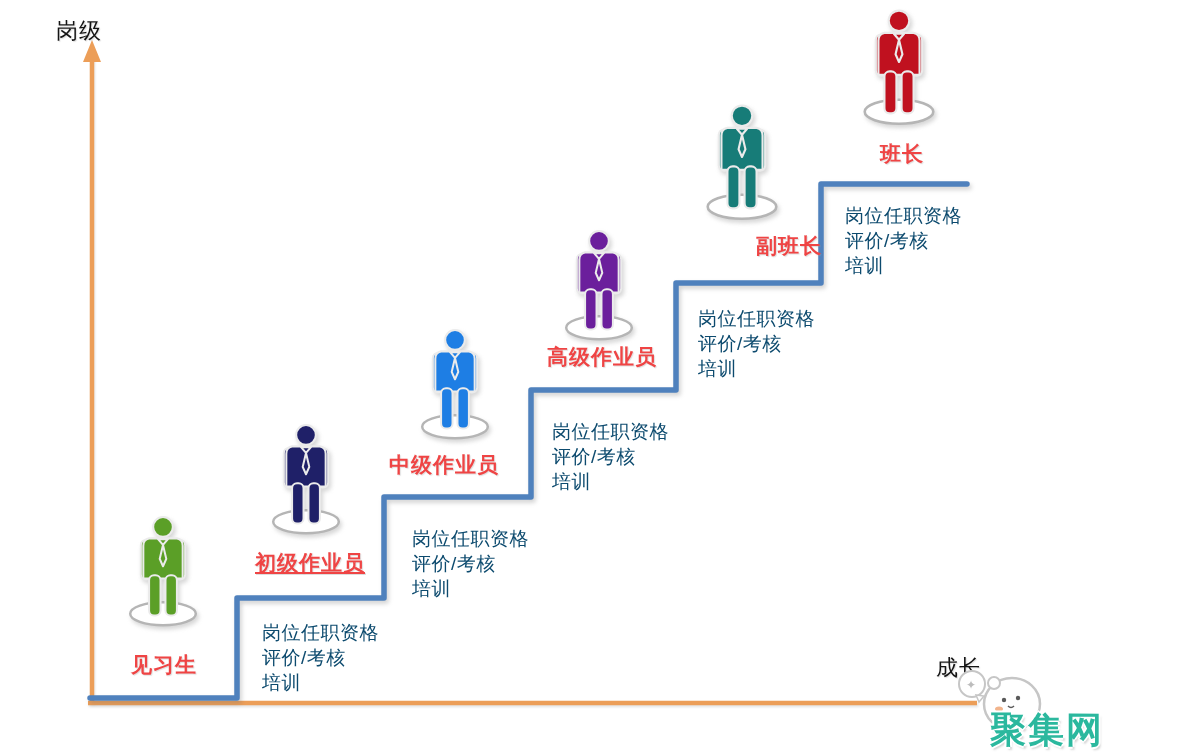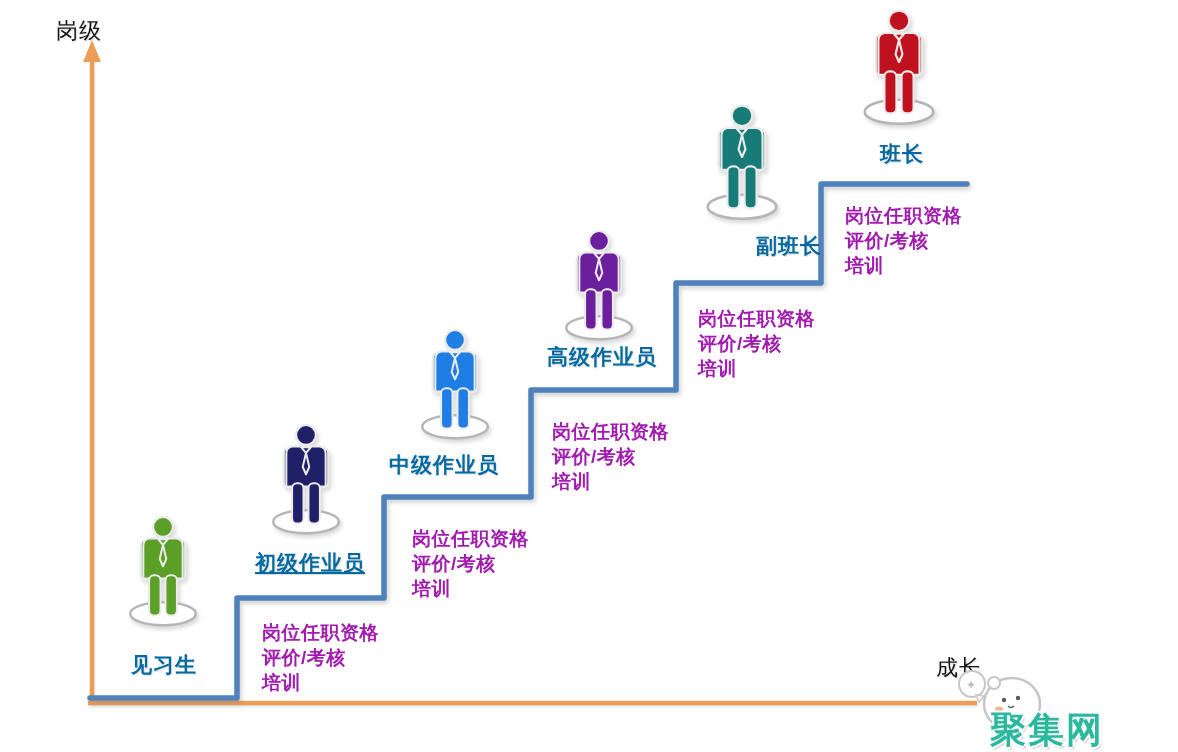--- a/index.html
+++ b/index.html
@@ -8,29 +8,29 @@
     font-family:"Liberation Sans","DejaVu Sans",sans-serif;
   }
   svg{position:absolute;left:0;top:0;overflow:visible;}
   #axes-svg,#stairs-svg{width:1178px;height:752px;}
   .stair-path{filter:drop-shadow(2px 3px 2px rgba(110,110,110,.30));}
   .axis-line{filter:drop-shadow(1px 2px 1px rgba(150,150,150,.25));}
   .person{position:absolute;width:82px;height:116px;filter:drop-shadow(2px 3px 2px rgba(140,140,140,.35));}
   .person.big{width:86px;height:120px;}
   .role{
     position:absolute;transform:translateX(-50%);white-space:nowrap;
-    font-size:21px;font-weight:700;color:#0369a1;letter-spacing:1px;
+    font-size:21px;font-weight:700;color:#ef4444;letter-spacing:1px;
     text-shadow:1px 1px 1px rgba(160,160,160,.35);
   }
   .axis-label{
     position:absolute;font-size:22px;font-weight:400;color:#141414;letter-spacing:1px;
     text-shadow:1px 1px 1px rgba(160,160,160,.35);white-space:nowrap;
   }
   .note{
-    position:absolute;font-size:19px;line-height:25px;font-weight:700;color:#a21caf;
+    position:absolute;font-size:19px;line-height:25px;font-weight:400;color:#0c4a6e;
     white-space:nowrap;letter-spacing:.5px;
   }
   .wm-brand{
     position:absolute;left:1020px;top:680px;font-size:30px;font-weight:700;letter-spacing:3px;
     color:#ffffff;white-space:nowrap;
     text-shadow:-1px -1px 0 #a8a8a8,1px -1px 0 #a8a8a8,-1px 1px 0 #a8a8a8,1px 1px 0 #a8a8a8;
   }
   .wm-site{
     position:absolute;left:990px;top:706px;font-size:36px;font-weight:900;letter-spacing:2px;
     color:#2bb89e;white-space:nowrap;

